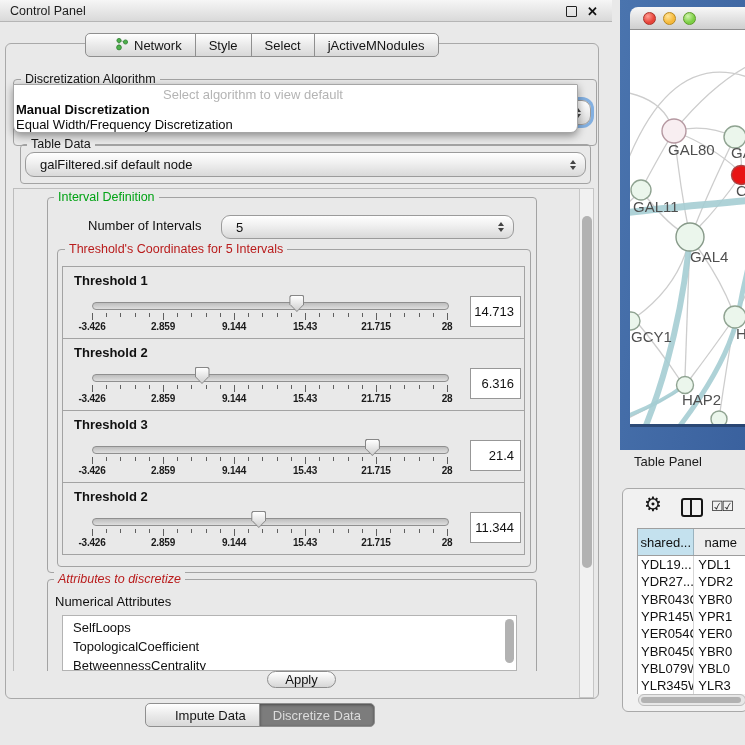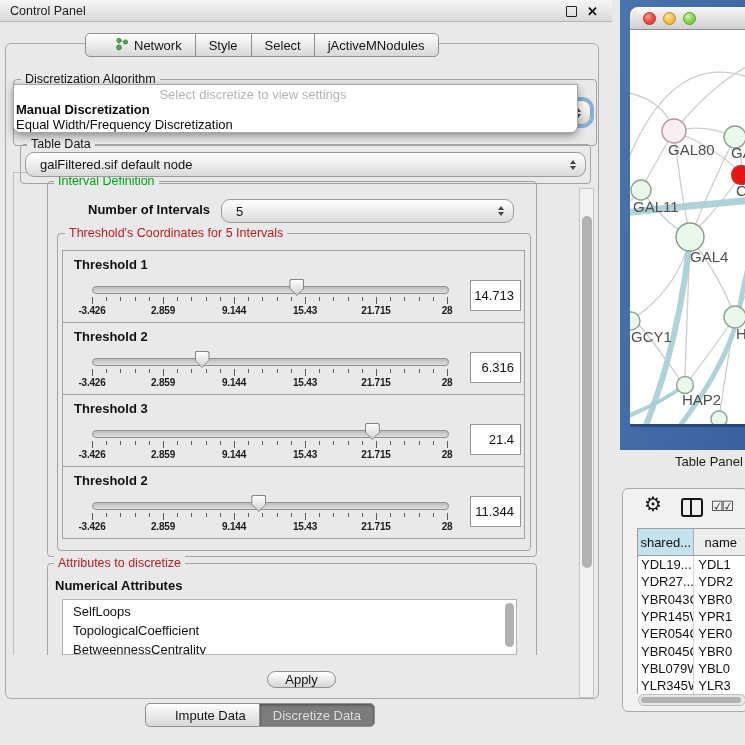--- a/index.html
+++ b/index.html
@@ -39,26 +39,26 @@
   .focusring{box-shadow:0 0 0 3px rgba(96,156,221,.75);}
   
   .popup{position:absolute;left:13px;top:84px;width:565px;height:49px;background:#fff;
     border:1px solid #a6a6a6;border-radius:1px 1px 7px 7px;box-shadow:0 3px 9px rgba(0,0,0,.4);
     z-index:40;box-sizing:border-box;padding-top:2px;}
   .popup-ph{width:100%;box-sizing:border-box;text-align:center;padding-right:85px;
     color:#b4b4b4;font-size:13px;line-height:15px;}
   .popup-item{font-size:13px;line-height:15px;padding-left:2px;color:#0a0a0a;white-space:nowrap;}
   .popup-item.bold{font-weight:700;}
   
-  .viewport{position:absolute;left:13px;top:172px;width:566px;height:482px;overflow:hidden;
+  .viewport{position:absolute;left:13px;top:188px;width:566px;height:482px;overflow:hidden;
     border-top:1px solid #bdbdbd;border-left:1px solid #bdbdbd;}
   .vscroll{position:absolute;left:579px;top:188px;width:15px;height:510px;background:#f1f1f1;
     border:1px solid #c6c6c6;box-sizing:border-box;}
   .thumb{position:absolute;background:#b2b2b2;border-radius:5px;}
-  .boldlabel{font-weight:700;font-size:13px;color:#101010;white-space:nowrap;}
+  .boldlabel{font-weight:400;font-size:13px;color:#101010;white-space:nowrap;}
   
   .th-panel{position:relative;width:463px;height:73px;border:1px solid #a3a3a3;margin-top:-1px;
     box-sizing:border-box;background:#e9e9e9;}
   .th-label{position:absolute;left:11px;top:6px;font-weight:700;font-size:13px;}
   .sl-track{position:absolute;left:29px;top:35px;width:355px;height:6px;border:1px solid #8f8f8f;
     border-radius:4px;background:linear-gradient(#bdbdbd,#dedede);}
   .sl-handle{position:absolute;top:28px;width:15px;height:17px;}
   .sl-handle:before{content:"";position:absolute;inset:0;background:#878787;
     clip-path:polygon(8% 0,92% 0,100% 10%,100% 55%,50% 100%,0 55%,0 10%);}
   .sl-handle:after{content:"";position:absolute;inset:1px;background:linear-gradient(#ffffff,#cfcfcf);
@@ -84,21 +84,21 @@
   .mac-titlebar{position:absolute;left:630px;top:7px;width:115px;height:23px;
     background:linear-gradient(#f8f8f8,#cfcfcf);border-bottom:1px solid #8e8e8e;
     border-radius:8px 0 0 0;display:flex;align-items:center;padding-left:13px;gap:7px;box-sizing:border-box;}
   .light{width:13px;height:13px;border-radius:50%;display:inline-block;box-sizing:border-box;}
   .l-red{background:radial-gradient(circle at 35% 30%,#ff9d94,#e74339 60%);border:1px solid #a8322a;}
   .l-yellow{background:radial-gradient(circle at 35% 30%,#ffe49a,#f5b93b 60%);border:1px solid #b8891f;}
   .l-green{background:radial-gradient(circle at 35% 30%,#d2f3ae,#7ccf45 60%);border:1px solid #5d9a28;}
   .canvas{position:absolute;left:630px;top:30px;width:115px;height:394px;background:#fff;overflow:hidden;}
   .canvas-shadow{position:absolute;left:630px;top:424px;width:115px;height:3px;background:rgba(20,35,60,.45);}
   
-  .tp-title{position:absolute;left:634px;top:454px;font-size:13px;color:#1c1c1c;margin-left:41px;}
+  .tp-title{position:absolute;left:634px;top:454px;font-size:13px;color:#1c1c1c;}
   .tp-panel{position:absolute;left:622px;top:488px;width:126px;height:224px;background:#f1f1f1;
     border:1px solid #a9a9a9;border-radius:6px;box-sizing:border-box;}
   .gear{position:absolute;left:644px;top:494px;font-size:20px;color:#161616;line-height:1;}
   .colicon{position:absolute;left:681px;top:498px;width:18px;height:15px;border:2px solid #161616;border-radius:3px;}
   .colicon:before{content:"";position:absolute;left:7px;top:0;width:2px;height:15px;background:#161616;}
   .checks{position:absolute;left:711px;top:498px;font-size:14px;letter-spacing:-2px;color:#2a2a2a;}
   .ttable{position:absolute;left:637px;top:528px;width:111px;height:166px;background:#fff;
     border:1px solid #9f9f9f;border-bottom:none;box-sizing:border-box;overflow:hidden;}
   .thead{display:flex;height:26px;border-bottom:1px solid #9d9d9d;font-size:13px;}
   .thc{display:flex;align-items:center;justify-content:center;box-sizing:border-box;}
@@ -153,21 +153,21 @@
   <span class="group-title gt-black" style="left:21px;top:72px;">Discretization Algorithm</span>
   <div class="combo focusring" style="left:22px;top:100px;width:569px;">
     <span class="val"></span>
     <span class="stepper">
         <i class="up"></i>
         <i class="dn"></i>
       </span>
   </div>
 
   <div class="popup">
-    <div class="popup-ph">Select discretize to view settings</div>
+    <div class="popup-ph">Select algorithm to view default</div>
     <div id="popup-items">
         <div class="popup-item bold">Manual Discretization</div>
         <div class="popup-item">Equal Width/Frequency Discretization</div>
       </div>
   </div>
 
   <div class="group" style="left:20px;top:144px;width:571px;height:40px;"></div>
   <span class="group-title gt-black" style="left:27px;top:137px;z-index:5;">Table Data</span>
   <div class="combo" style="left:25px;top:152px;width:561px;z-index:5;">
     <span class="val">galFiltered.sif default node</span>
@@ -350,21 +350,21 @@
           <span class="ticklab" style="left: 75px;">2.859</span>
           <span class="ticklab" style="left: 146px;">9.144</span>
           <span class="ticklab" style="left: 217px;">15.43</span>
           <span class="ticklab" style="left: 288px;">21.715</span>
           <span class="ticklab" style="left: 359px;">28</span>
           <div class="th-value">11.344</div>
         </div>
       </div>
 
     <div class="group" style="left:33px;top:390px;width:490px;height:120px;"></div>
-    <span class="group-title gt-blue" style="left:40px;top:383px;">Attributes to discretize</span>
+    <span class="group-title gt-blue" style="left:40px;top:383px;font-style:italic;">Attributes to discretize</span>
     <span class="boldlabel" style="position:absolute;left:41px;top:405px;">Numerical Attributes</span>
     <div class="attr-list" style="left:48px;top:426px;">
       <ul id="attr-items">
           <li>SelfLoops</li>
           <li>TopologicalCoefficient</li>
           <li>BetweennessCentrality</li>
         </ul>
       <div class="thumb" style="right:2px;top:3px;width:9px;height:44px;"></div>
     </div>
   </div>

